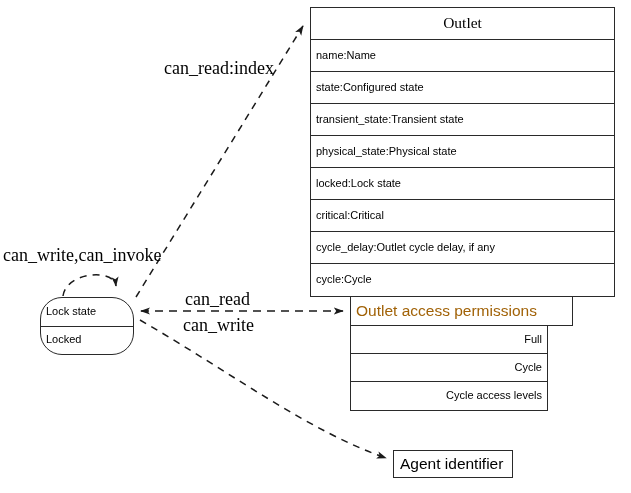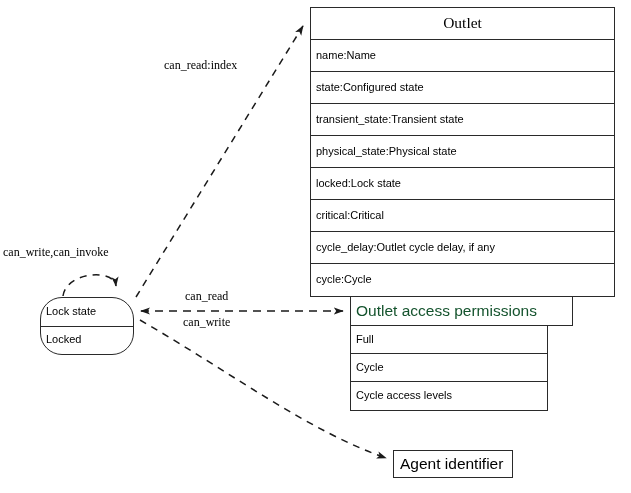--- a/index.html
+++ b/index.html
@@ -52,39 +52,39 @@
     align-items: center;
   }
 
   
   .perm-head {
     position: absolute;
     box-sizing: border-box;
     border: 1.4px solid #2a2a2a;
     background: #ffffff;
     font-size: 15.5px;
-    color: #14532d;
+    color: #a16207;
     padding: 0 5px;
     height: 30px;
     line-height: 28px;
     white-space: nowrap;
   }
   .perm-body {
     position: absolute;
     box-sizing: border-box;
     border: 1.4px solid #2a2a2a;
     border-top: none;
     background: #ffffff;
   }
 
   
   .elabel {
     position: absolute;
     font-family: "Liberation Serif", "DejaVu Serif", serif;
-    font-size: 12px;
+    font-size: 18px;
     color: #000000;
     white-space: nowrap;
   }
 
   svg.edges {
     position: absolute;
     left: 0; top: 0;
     width: 631px;
     height: 493px;
     pointer-events: none;
@@ -134,21 +134,21 @@
     <div class="row">cycle:Cycle</div>
   </div>
 
   <div class="node" style="left:40px; top:297px; width:94px;border-radius:22px;">
     <div class="row" style="height:29px; line-height:27px;">Lock state</div>
     <div class="row" style="height:27px; line-height:25px;">Locked</div>
   </div>
 
   <div class="perm-head" style="left:350px; top:296px; width:223px;">Outlet access permissions</div>
 
-  <div class="perm-body" style="left:350px; top:326px; width:198px;">
+  <div class="perm-body" style="left:350px; top:326px; width:198px;text-align:right;">
     <div class="row" style="height:28px; line-height:26px;">Full</div>
     <div class="row" style="height:28px; line-height:26px;">Cycle</div>
     <div class="row" style="height:28px; line-height:26px;">Cycle access levels</div>
   </div>
 
   <div class="plain" style="left:393px; top:450px; width:120px; height:28px;">Agent identifier</div>
 
 </div>
 
 </body></html>

